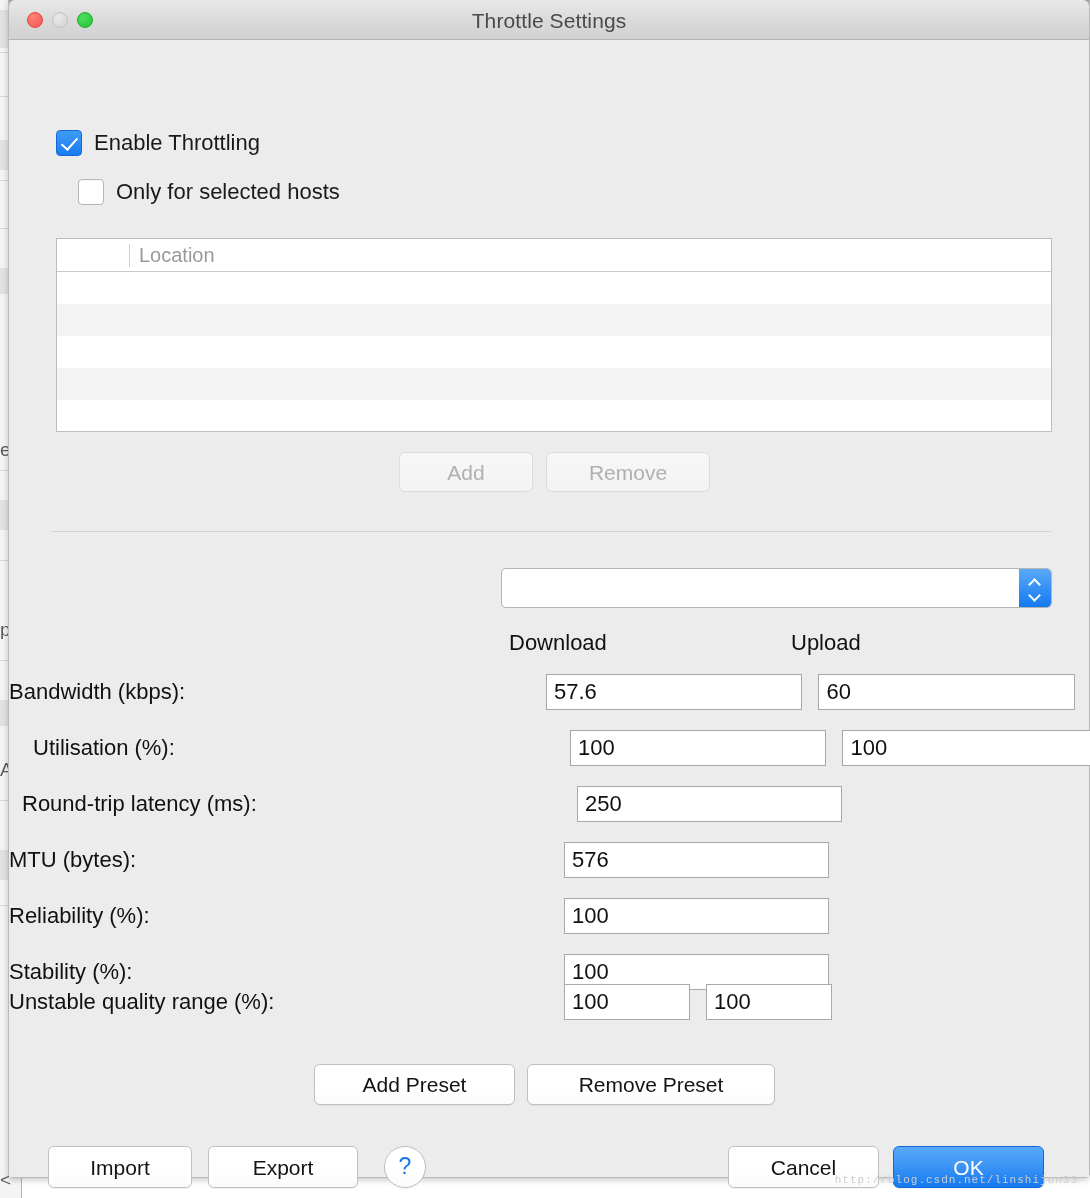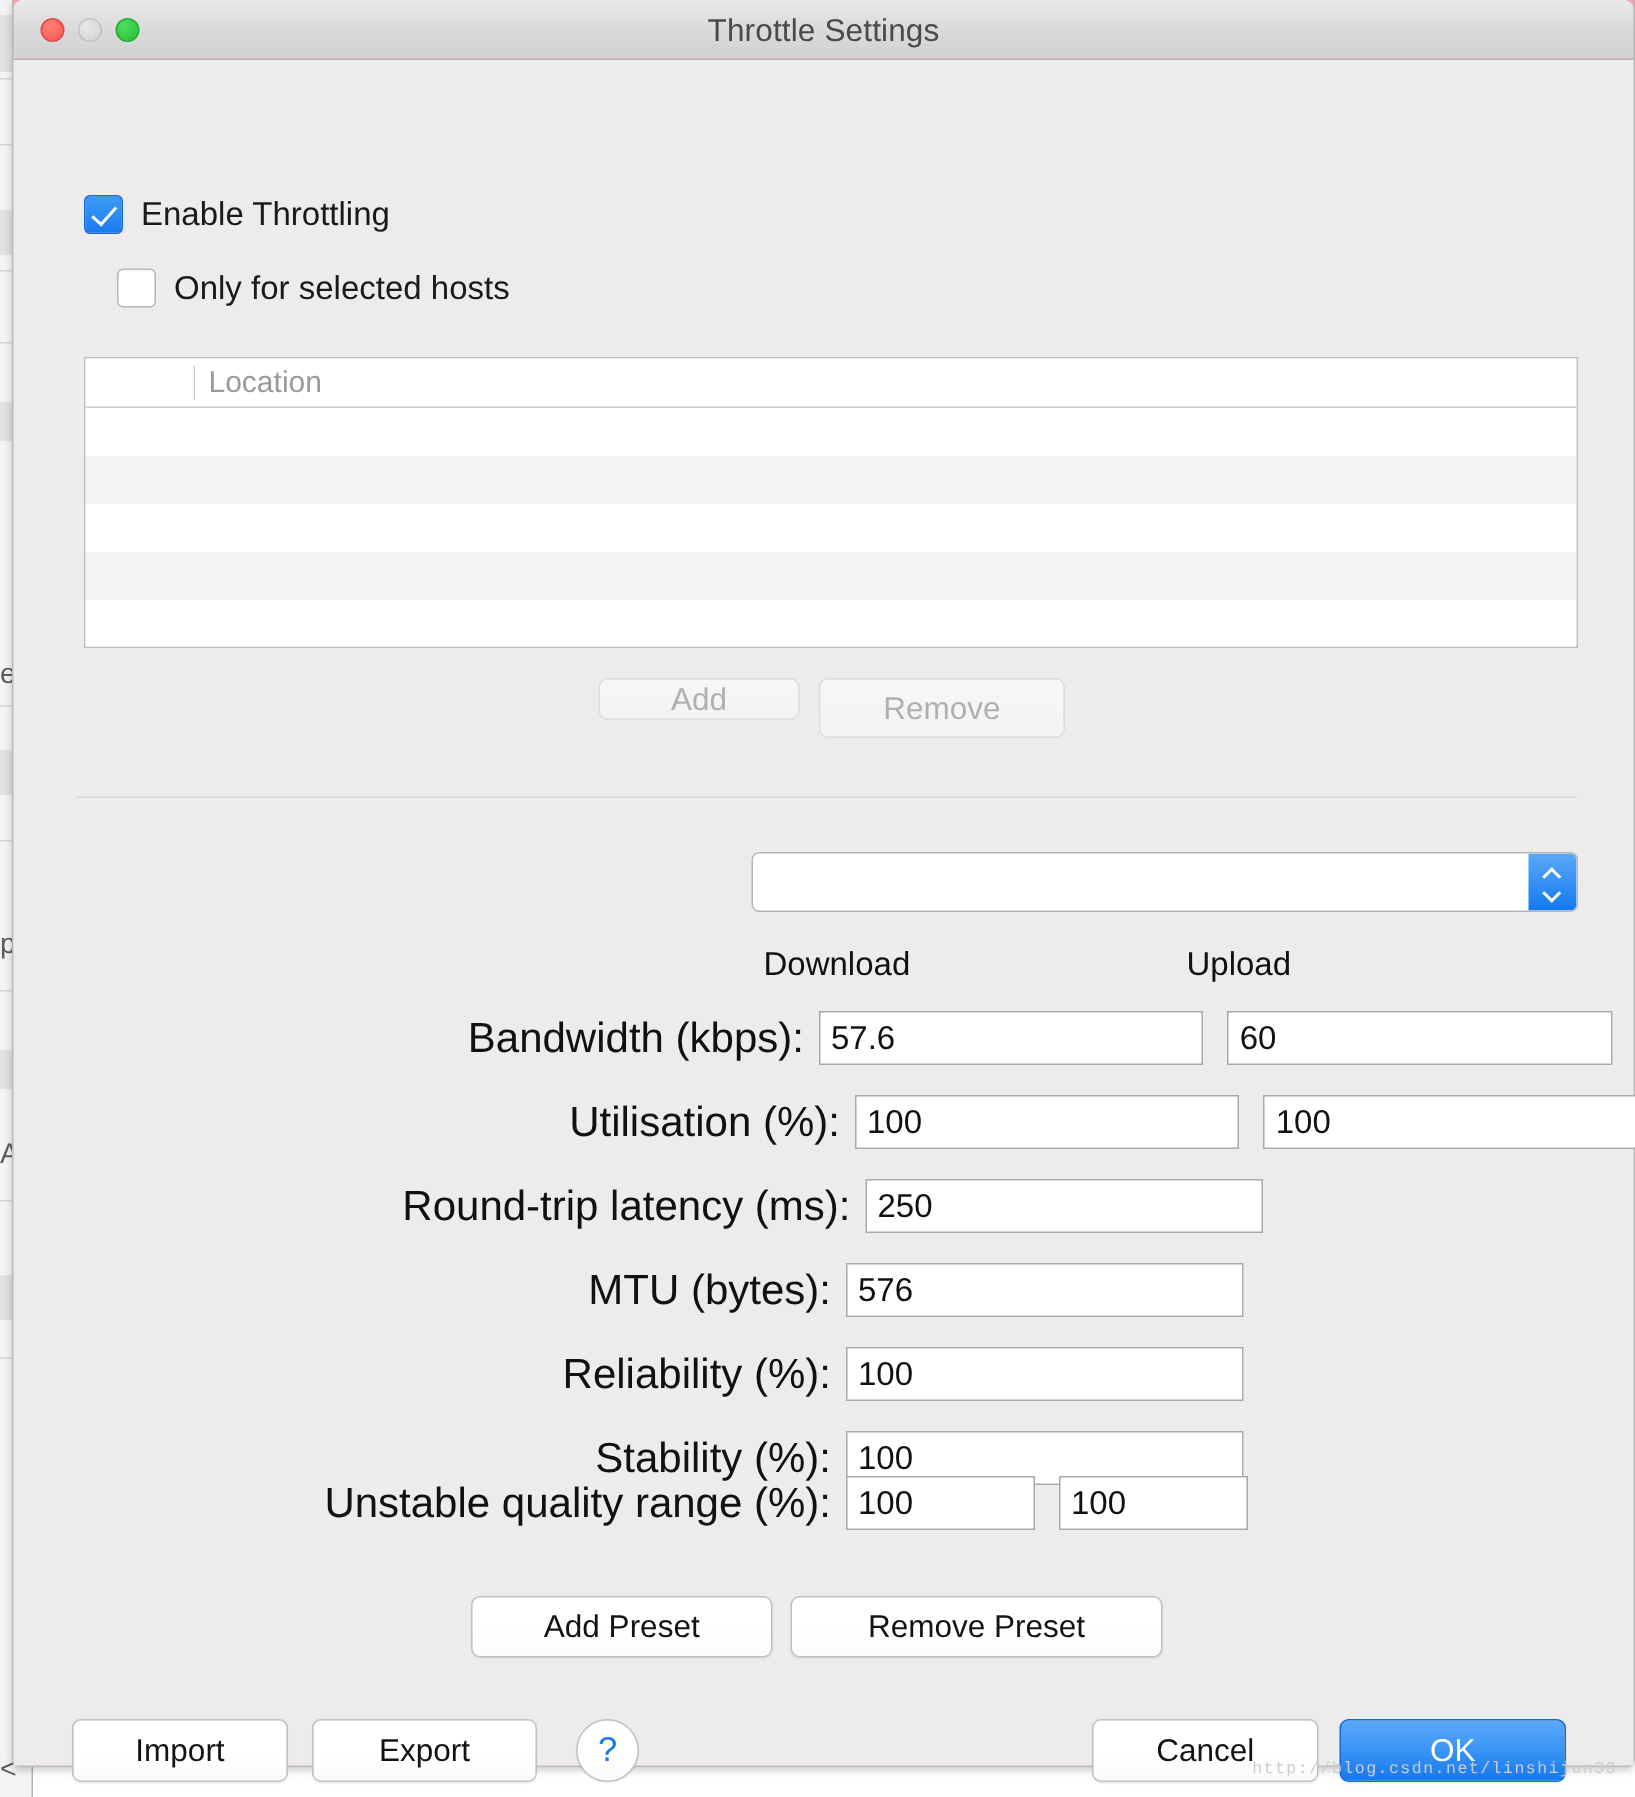--- a/index.html
+++ b/index.html
@@ -65,21 +65,21 @@
     background: #b3b3b3;
   }
 
   
   .dialog {
     position: absolute;
     left: 8px;
     top: 0;
     width: 1082px;
     height: 1178px;
-    background: #fca5a5;
+    background: #a3a3a3;
     border: 1px solid #b9b9b9;
     border-top: none;
     box-sizing: border-box;
     border-bottom-left-radius: 5px;
     border-bottom-right-radius: 5px;
     box-shadow: 0 2px 6px rgba(0,0,0,0.22);
   }
   .titlebar {
     position: relative;
     height: 40px;
@@ -251,23 +251,23 @@
   .frow {
     position: absolute;
     left: 0;
     width: 1082px;
     height: 36px;
     display: flex;
     align-items: center;
   }
   .flabel {
     width: 555px;
-    text-align: right;
+    text-align: left;
     padding-right: 10px;
-    font-size: 28px;
+    font-size: 22px;
     color: #111111;
     box-sizing: border-box;
     white-space: nowrap;
   }
   .field {
     height: 36px;
     background: #ffffff;
     border: 1px solid #a9a9a9;
     box-sizing: border-box;
     font-size: 22px;
@@ -422,21 +422,21 @@
         </div>
         <div class="table-body">
           <div class="trow"></div>
           <div class="trow alt"></div>
           <div class="trow"></div>
           <div class="trow alt"></div>
           <div class="trow"></div>
         </div>
       </div>
 
-      <div class="btn disabled" style="left:390px; top:412px; width:134px; height:28px;">Add</div>
+      <div class="btn disabled" style="left:390px; top:412px; width:134px; height:40px;">Add</div>
       <div class="btn disabled" style="left:537px; top:412px; width:164px; height:40px;">Remove</div>
 
       <div class="separator"></div>
 
       <div class="combo">
         <div class="combo-stepper">
           <span class="chev up"></span>
           <span class="chev down"></span>
         </div>
       </div>

